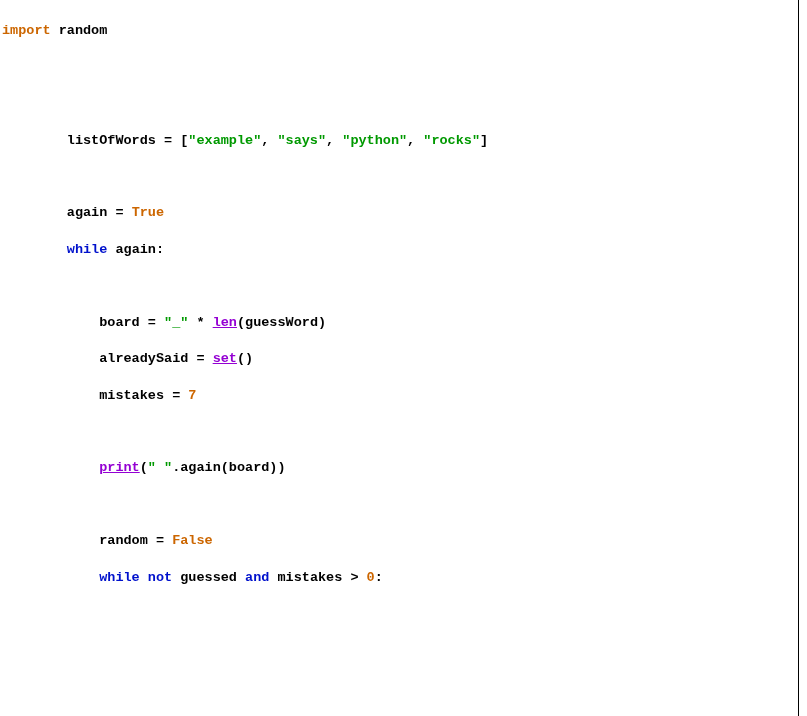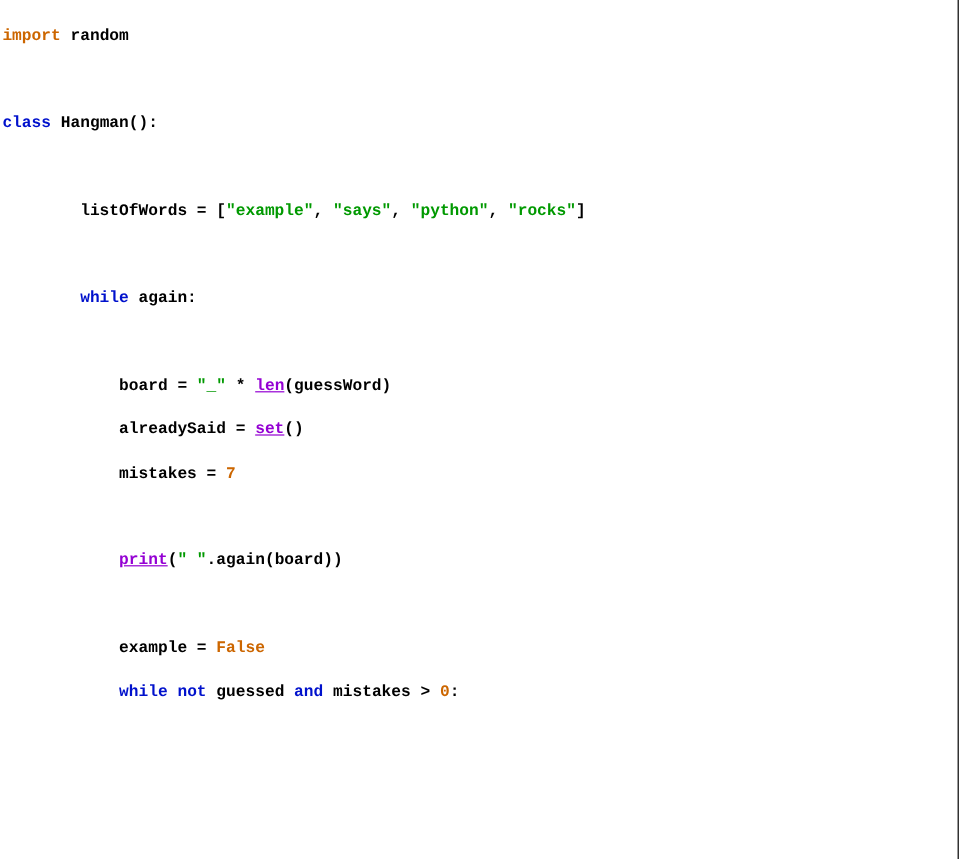--- a/index.html
+++ b/index.html
@@ -33,33 +33,33 @@
   .k-func   { color: #9400d3; text-decoration: underline; }   
   .k-str    { color: #009900; }
   .line { display: block; }
 </style>
 </head>
 <body>
 
 <div class="editor">
 <span class="line"><span class="k-orange">import</span> <span class="k-name">random</span></span>
 <span class="line"> </span>
-<span class="line"><span class="k-blue">class</span> <span class="k-name">Hangman</span><span class="k-name">():</span></span>
 <span class="line"> </span>
 <span class="line">        <span class="k-name">listOfWords = [</span><span class="k-str">"example"</span><span class="k-name">, </span><span class="k-str">"says"</span><span class="k-name">, </span><span class="k-str">"python"</span><span class="k-name">, </span><span class="k-str">"rocks"</span><span class="k-name">]</span></span>
 <span class="line"> </span>
+<span class="line">        <span class="k-name">again = </span><span class="k-orange">True</span></span>
 <span class="line">        <span class="k-blue">while</span><span class="k-name"> again:</span></span>
 <span class="line"> </span>
 <span class="line">            <span class="k-name">board = </span><span class="k-str">"_"</span><span class="k-name"> * </span><span class="k-func">len</span><span class="k-name">(guessWord)</span></span>
 <span class="line">            <span class="k-name">alreadySaid = </span><span class="k-func">set</span><span class="k-name">()</span></span>
 <span class="line">            <span class="k-name">mistakes = </span><span class="k-orange">7</span></span>
 <span class="line"> </span>
 <span class="line">            <span class="k-func">print</span><span class="k-name">(</span><span class="k-str">" "</span><span class="k-name">.again(board))</span></span>
 <span class="line"> </span>
-<span class="line">            <span class="k-name">example = </span><span class="k-orange">False</span></span>
+<span class="line">            <span class="k-name">random = </span><span class="k-orange">False</span></span>
 <span class="line">            <span class="k-blue">while</span><span> </span><span class="k-blue">not</span><span class="k-name"> guessed </span><span class="k-blue">and</span><span class="k-name"> mistakes &gt; </span><span class="k-orange">0</span><span class="k-name">:</span></span>
 <span class="line"> </span>
 
 
 
 
 
 
 
 

